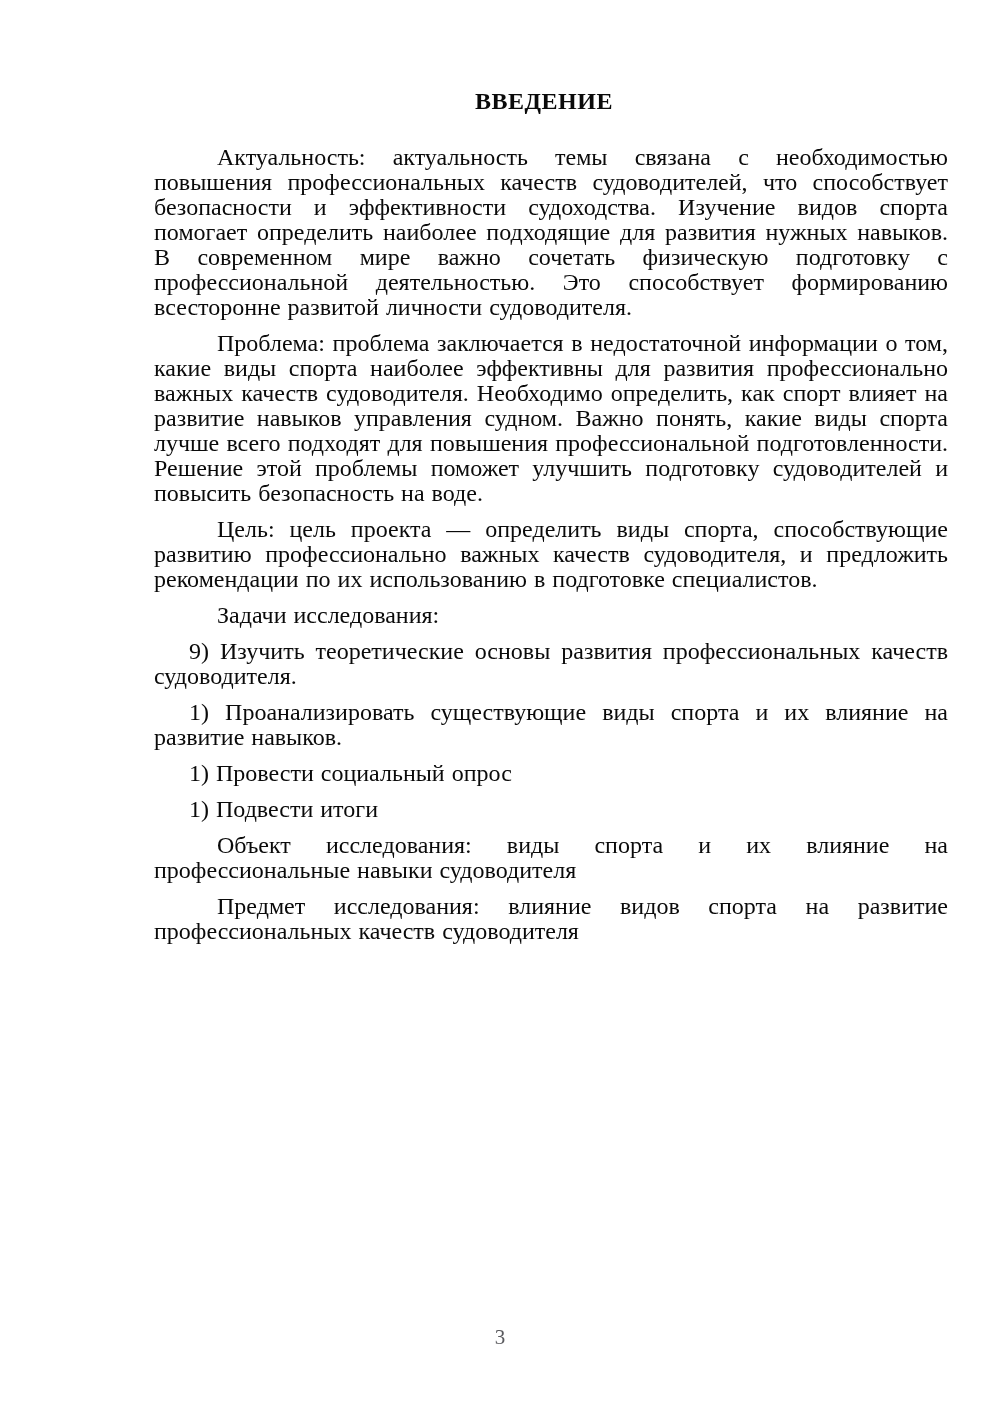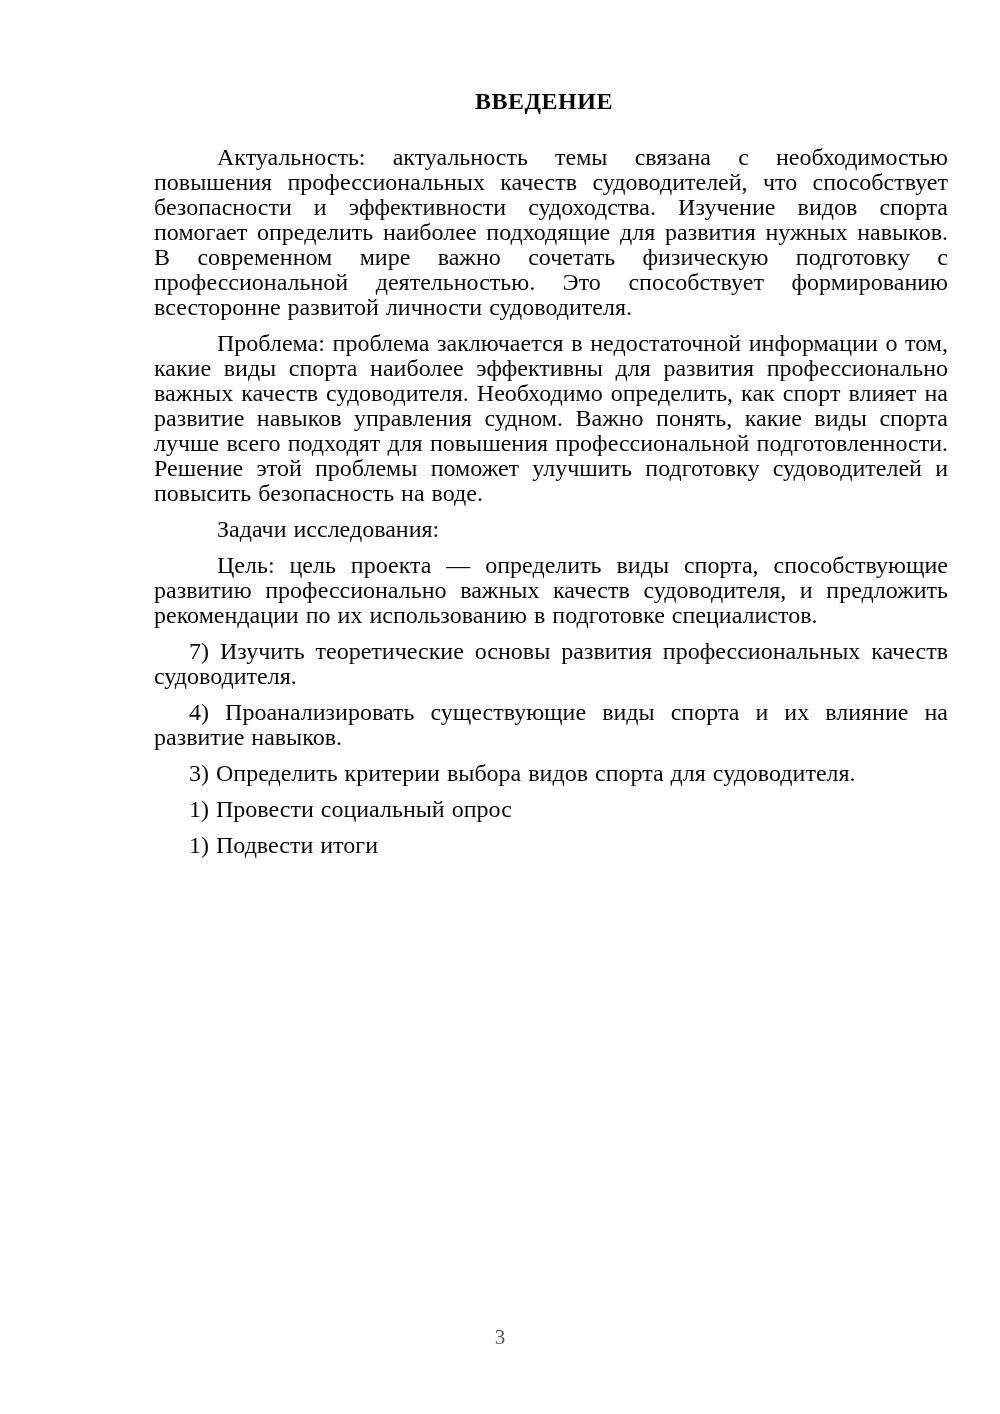--- a/index.html
+++ b/index.html
@@ -54,32 +54,33 @@
 
 <div class="page">
   <div class="content">
 
     <h1 class="doc-title">ВВЕДЕНИЕ</h1>
 
     <p class="para">Актуальность: актуальность темы связана с необходимостью повышения профессиональных качеств судоводителей, что способствует безопасности и эффективности судоходства. Изучение видов спорта помогает определить наиболее подходящие для развития нужных навыков. В современном мире важно сочетать физическую подготовку с профессиональной деятельностью. Это способствует формированию всесторонне развитой личности судоводителя.</p>
 
     <p class="para">Проблема: проблема заключается в недостаточной информации о том, какие виды спорта наиболее эффективны для развития профессионально важных качеств судоводителя. Необходимо определить, как спорт влияет на развитие навыков управления судном. Важно понять, какие виды спорта лучше всего подходят для повышения профессиональной подготовленности. Решение этой проблемы поможет улучшить подготовку судоводителей и повысить безопасность на воде.</p>
 
+    <p class="para">Цель: цель проекта — определить виды спорта, способствующие развитию профессионально важных качеств судоводителя, и предложить рекомендации по их использованию в подготовке специалистов.</p>
+
     <p class="para">Задачи исследования:</p>
 
-    <p class="para">Цель: цель проекта — определить виды спорта, способствующие развитию профессионально важных качеств судоводителя, и предложить рекомендации по их использованию в подготовке специалистов.</p>
+    <p class="para task">9) Изучить теоретические основы развития профессиональных качеств судоводителя.</p>
 
-    <p class="para task">7) Изучить теоретические основы развития профессиональных качеств судоводителя.</p>
+    <p class="para task">1) Проанализировать существующие виды спорта и их влияние на развитие навыков.</p>
 
-    <p class="para task">4) Проанализировать существующие виды спорта и их влияние на развитие навыков.</p>
-
-    <p class="para task">3) Определить критерии выбора видов спорта для судоводителя.</p>
 
     <p class="para task">1) Провести социальный опрос</p>
 
     <p class="para task">1) Подвести итоги</p>
 
+    <p class="para">Объект исследования: виды спорта и их влияние на профессиональные навыки судоводителя</p>
 
+    <p class="para">Предмет исследования: влияние видов спорта на развитие профессиональных качеств судоводителя</p>
 
   </div>
 
   <div class="page-number">3</div>
 </div>
 
 </body></html>

